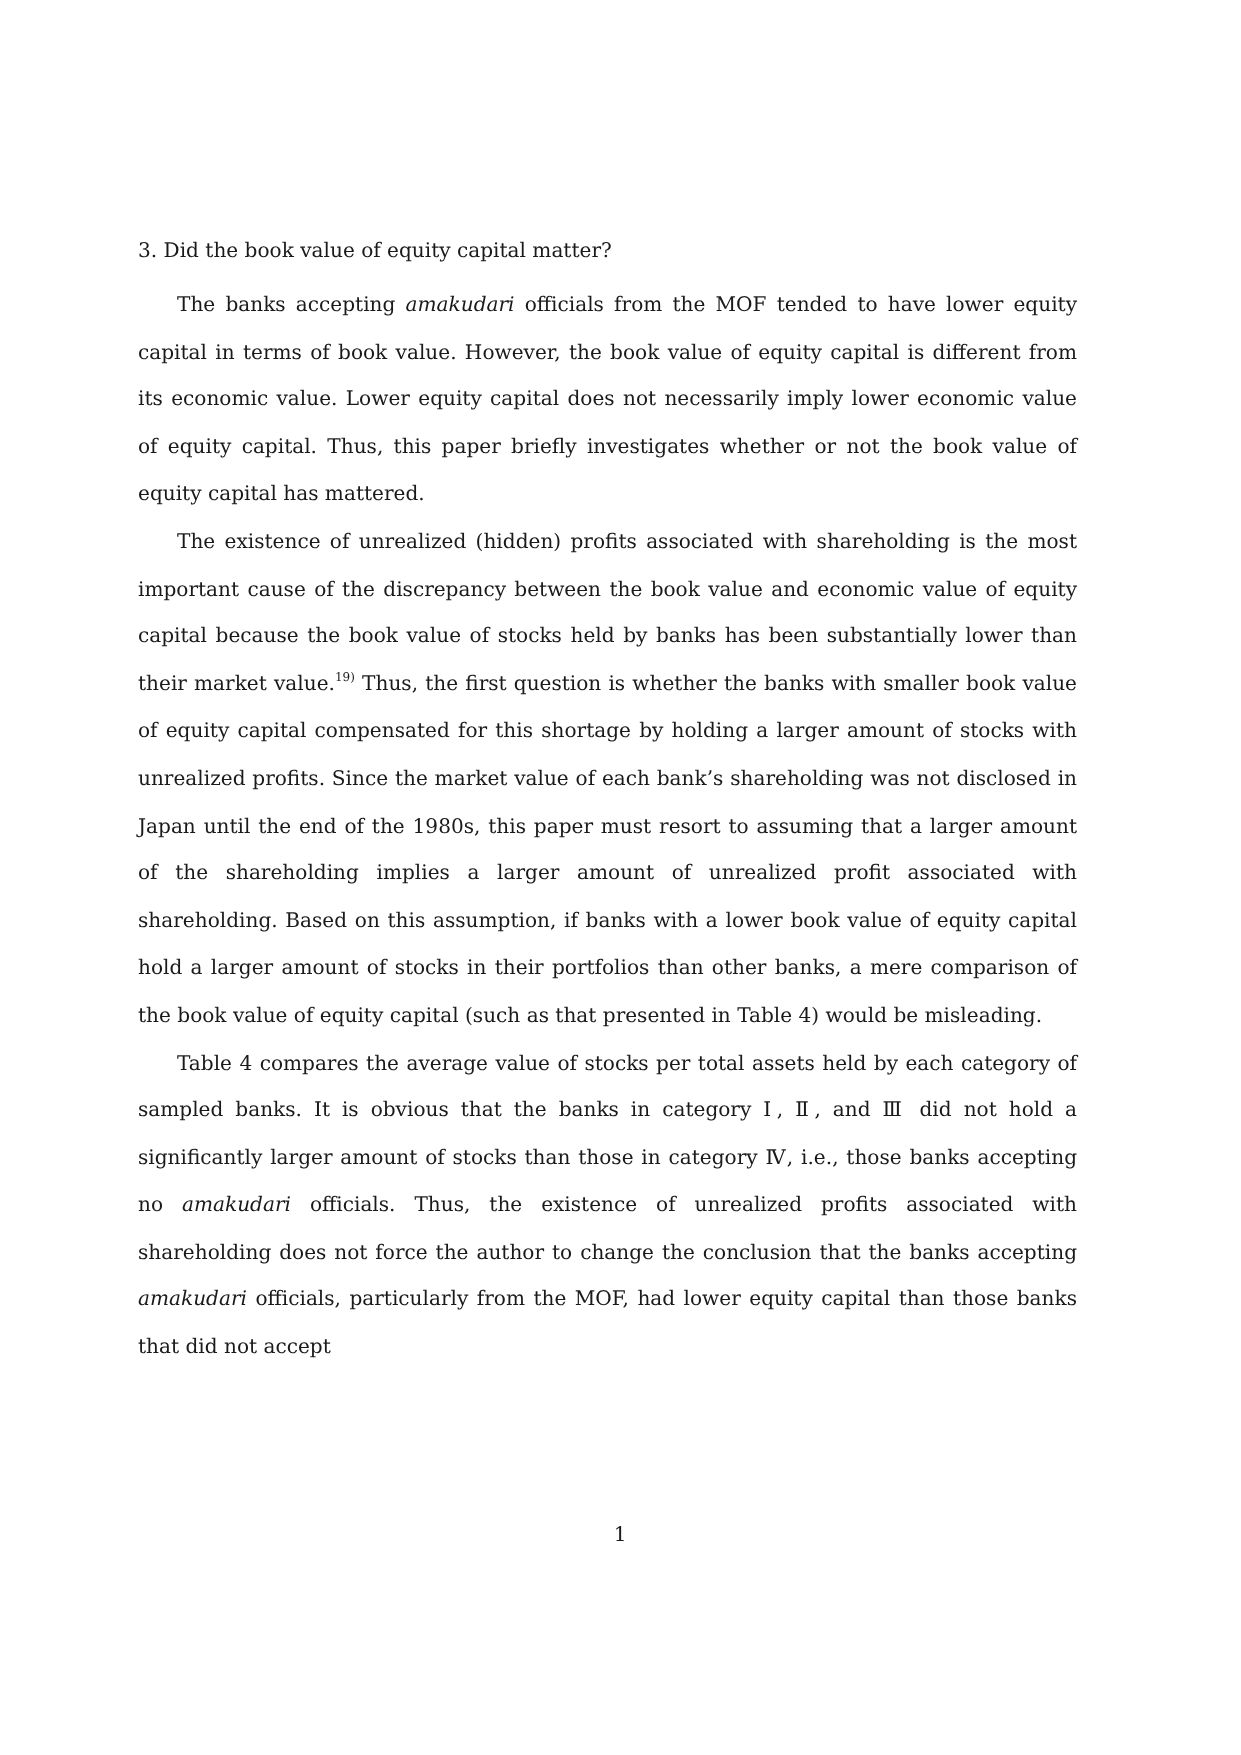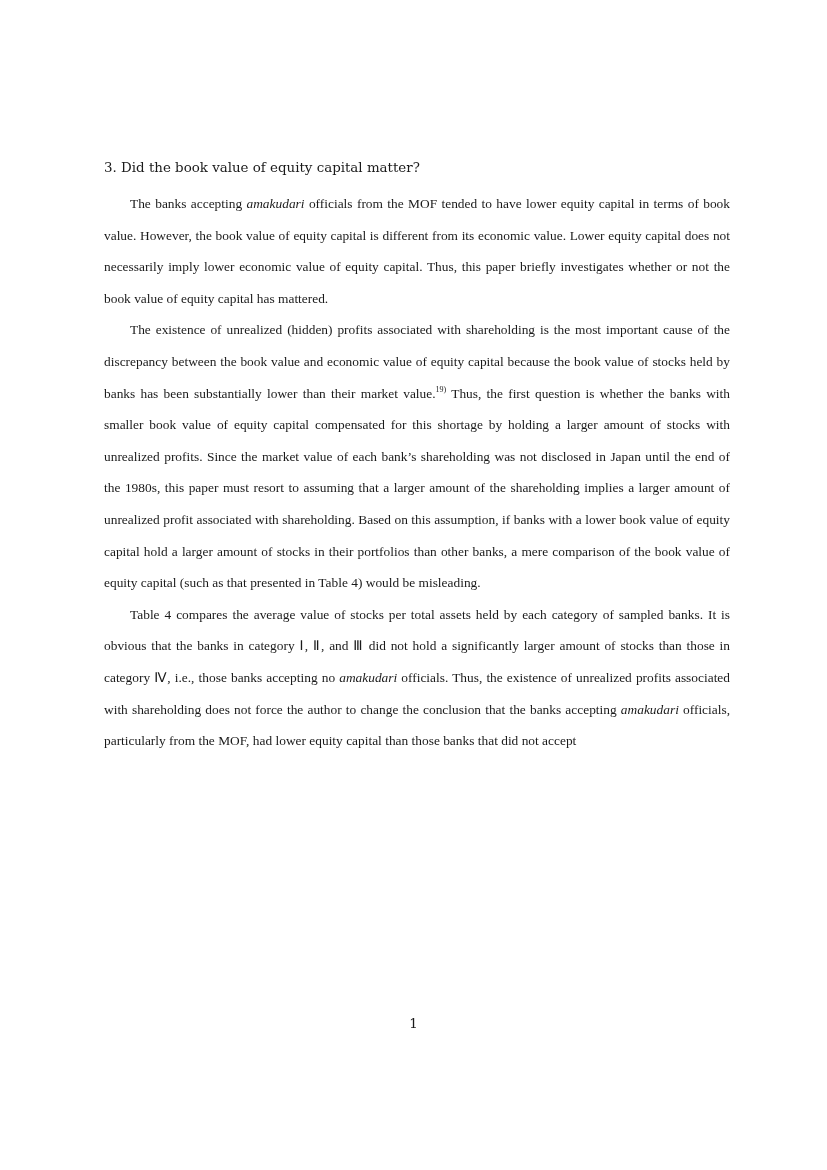--- a/index.html
+++ b/index.html
@@ -13,35 +13,33 @@
       position: relative;
       overflow: hidden;
       font-family: "DejaVu Serif", serif;
       color: #1a1a1a;
     }
     .page {
       position: absolute;
       left: 92px;
       top: 158px;
       width: 626px;
-      margin-left: 12px;
     }
     .heading {
       font-size: 13.4px;
       line-height: 20px;
       margin: 0 0 10px 0;
       white-space: nowrap;
     }
     .para {
       font-size: 13.4px;
       line-height: 31.6px;
       text-align: justify;
       margin: 0;
       text-indent: 26px;
-      font-family: Liberation Serif, serif;
     }
     .para + .para {
       margin-top: 0;
     }
     .para em {
       font-style: italic;
     }
     sup {
       font-size: 8px;
       vertical-align: 6px;

